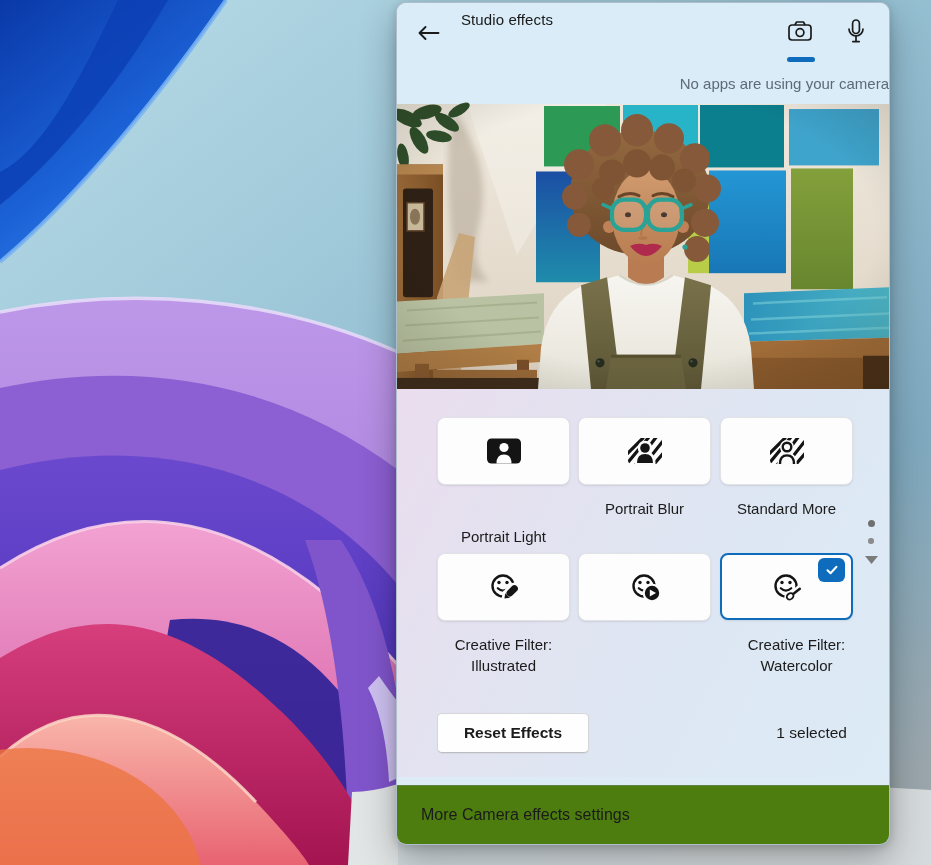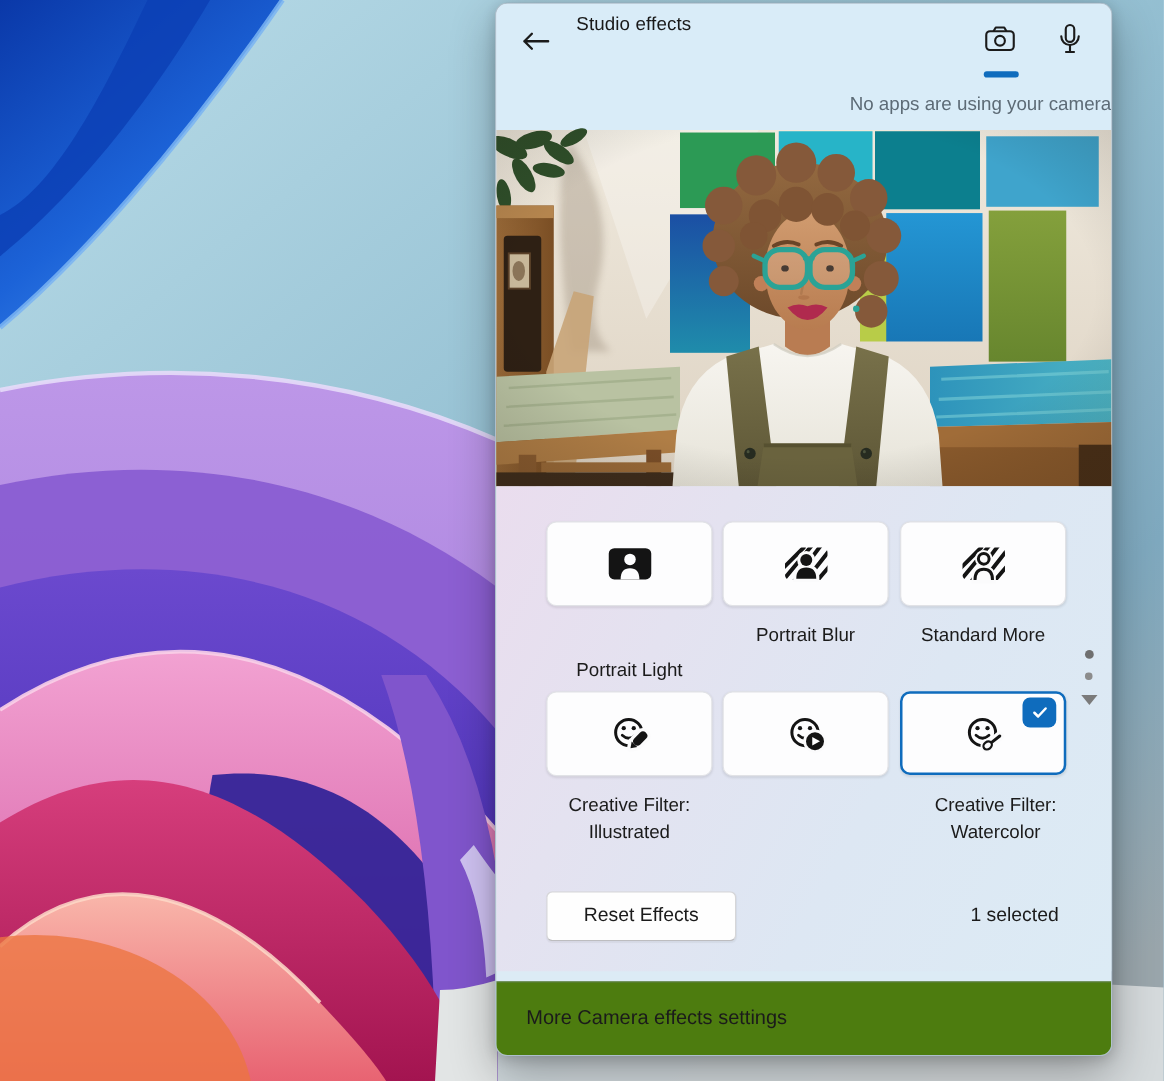--- a/index.html
+++ b/index.html
@@ -44,21 +44,21 @@
   .lbl { position:absolute; width:141px; text-align:center; font-size:15px;
     line-height:20.5px; color:#1b1b1b; }
   .l1 { left:36px; top:117px;margin-top:21px; } .l2 { left:177px; top:110px; } .l3 { left:319px; top:110px; }
   .l4 { left:36px; top:246px; } .l5 { left:177px; top:246px; } .l6 { left:329px; top:246px;text-align:center; }
   .check { position:absolute; top:3px; right:6px; width:27px; height:24px;
     background:#0f6cbd; border-radius:6px; display:flex; align-items:center; justify-content:center; }
 
   .reset { position:absolute; left:40px; top:324px; width:152px; height:40px;
     background:#fefefe; border:1px solid #d6d6d8; border-bottom-color:#bdbdc0;
     border-radius:5px; font-size:15.5px; color:#1b1b1b; cursor:pointer;
-    font-family:"Liberation Sans", sans-serif; box-shadow:0 1px 1px rgba(0,0,0,.05); }
+    font-family:"Liberation Sans", sans-serif; box-shadow:0 1px 1px rgba(0,0,0,.05);font-weight:bold; }
   .count { position:absolute; right:44px; top:324px; height:40px; line-height:40px;
     font-size:15.5px; color:#1b1b1b; }
 
   .pager { position:absolute; left:467px; top:131px; width:14px; display:flex;
     flex-direction:column; align-items:center; }
   .dot1 { width:7px; height:7px; border-radius:50%; background:#6f6f6f; }
   .dot2 { width:5.5px; height:5.5px; border-radius:50%; background:#8c8c8c; margin-top:11px; }
   .pg-chevron { margin-top:12px; cursor:pointer; line-height:0; }
 
   .ftr { position:absolute; left:0; right:0; bottom:0; height:59px; background:#4d7c0f;

